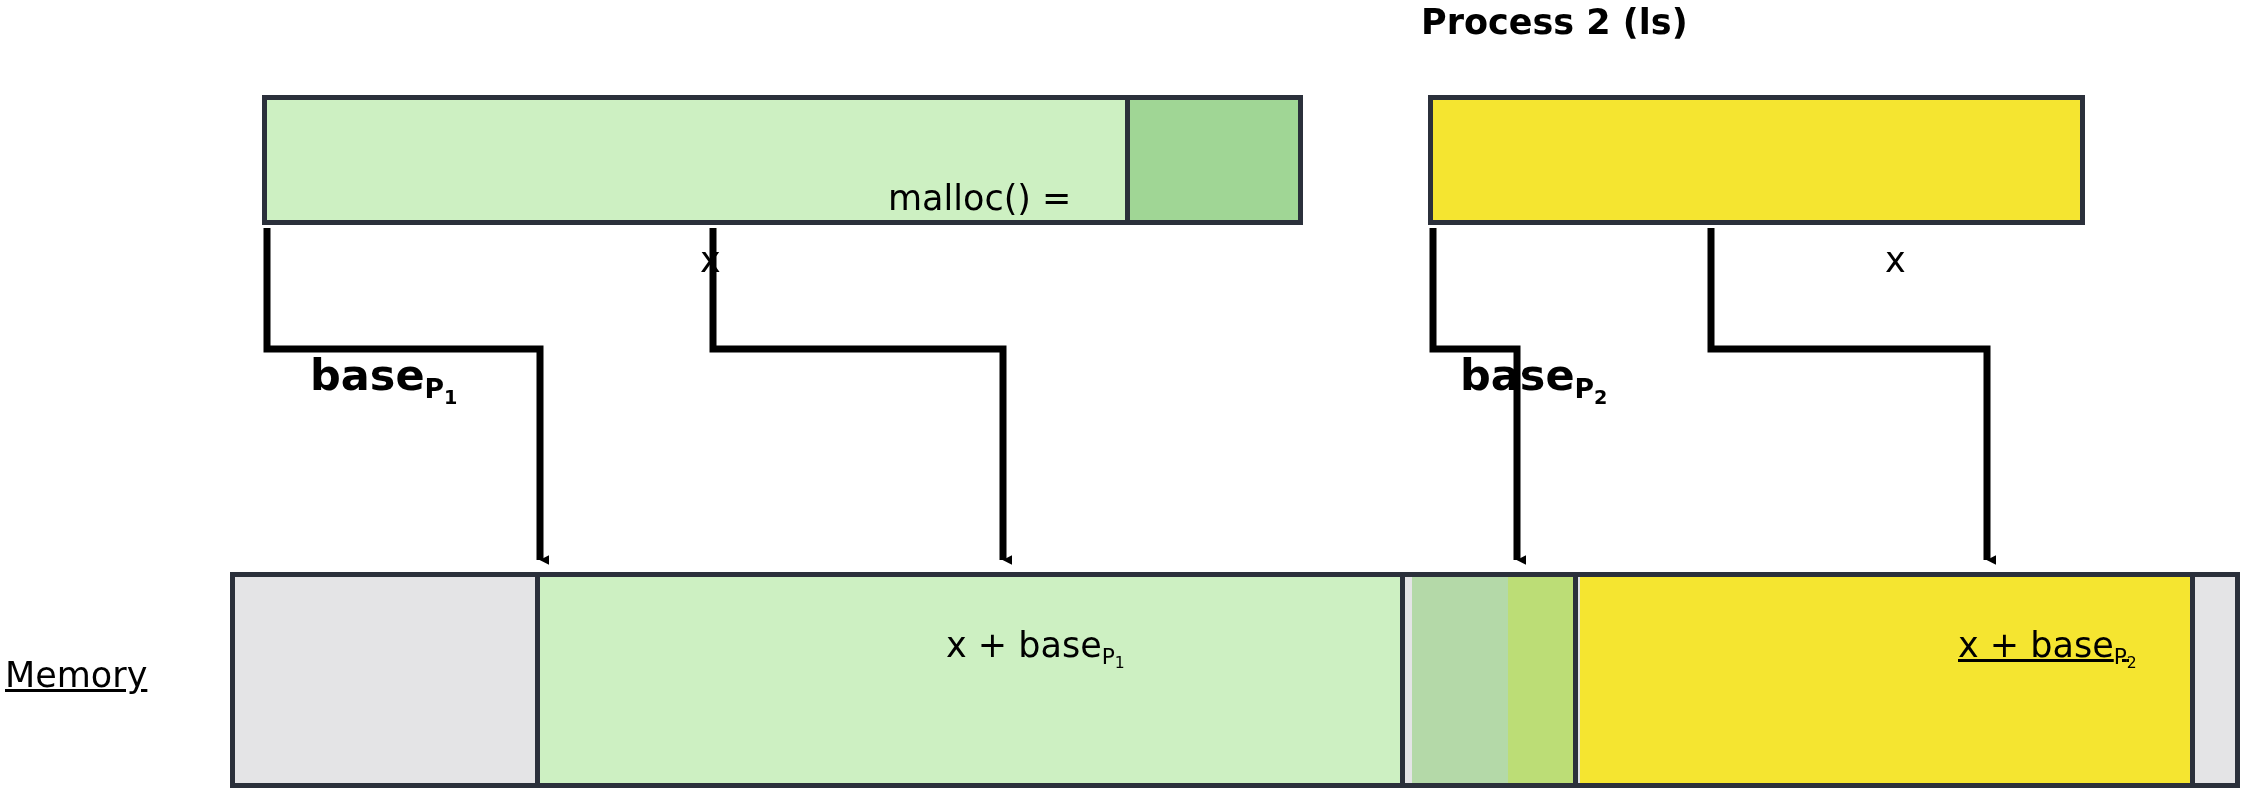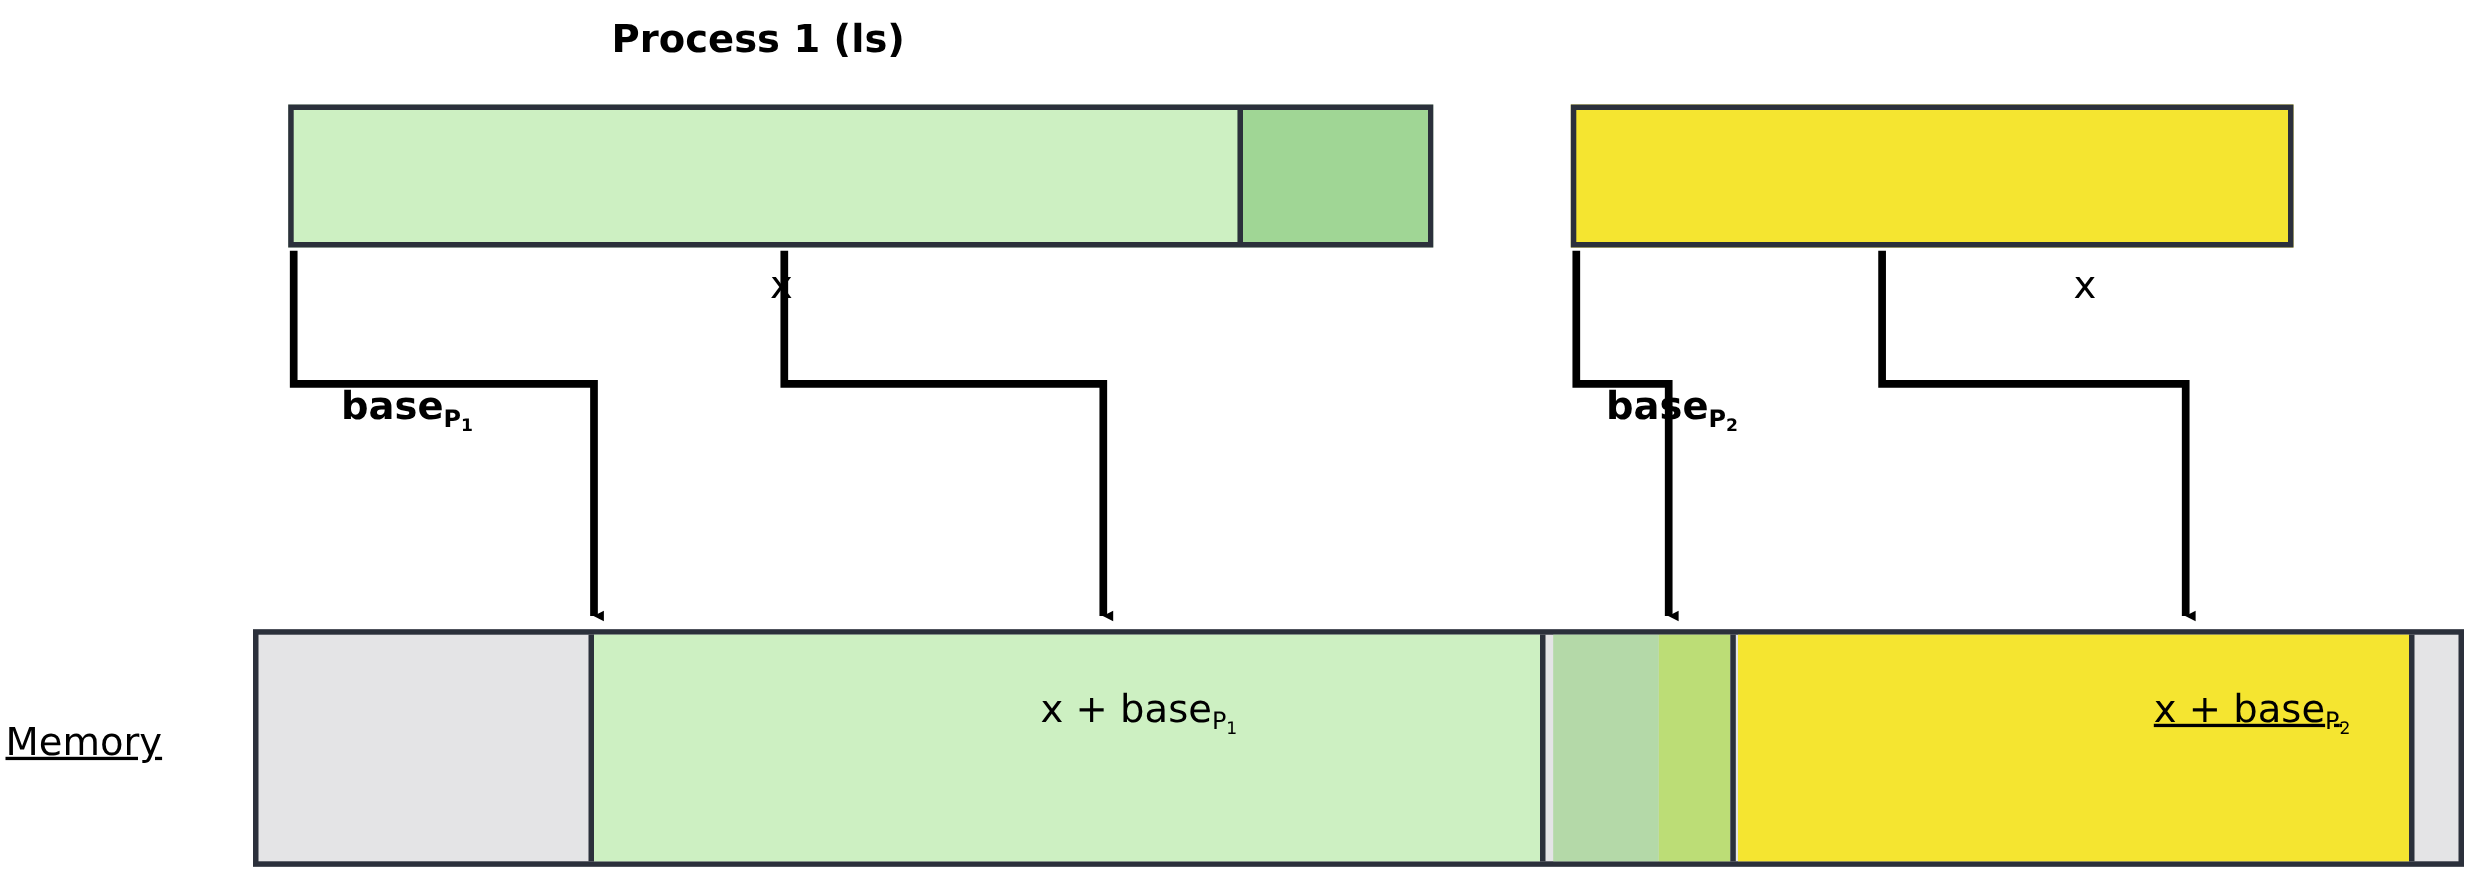--- a/index.html
+++ b/index.html
@@ -28,21 +28,21 @@
     letter-spacing: 0px;
   }
   .lbl {
     position: absolute;
     font-size: 35px;
     color: #000000;
     white-space: nowrap;
   }
   .lbl-bold {
     position: absolute;
-    font-size: 35px;
+    font-size: 43px;
     font-weight: 700;
     color: #000000;
     white-space: nowrap;
   }
   .sub {
     font-size: 0.62em;
     vertical-align: baseline;
     position: relative;
     top: 0.30em;
   }
@@ -94,31 +94,32 @@
     height: 793px;
     overflow: visible;
     pointer-events: none;
   }
 </style>
 </head>
 <body>
 
 <div id="stage">
 
-  <div class="ttl" style="left:556px; top:16px;">Process 1 (ls)</div>
 
   <div class="procbox" id="p1box" style="left:262px; top:95px; width:1041px; height:130px; background:#cdf0c2;">
     <div class="seg" style="left:858px; right:0; background:#a0d695; border-left:5px solid #2b303b;"></div>
   </div>
 
+  <div class="lbl" style="left:888px; top:178px;">malloc() =</div>
 
   <div class="lbl" style="left:700px; top:240px;">x</div>
 
   <div class="lbl-bold" style="left:310px; top:350px;"><span>base</span><span class="sub"><span>P</span><span class="sub2">1</span></span></div>
 
+  <div class="ttl" style="left:1421px; top:2px;">Process 2 (ls)</div>
 
   <div class="procbox" style="left:1428px; top:95px; width:657px; height:130px; background:#f5e530;"></div>
 
   <div class="lbl" style="left:1885px; top:240px;">x</div>
 
   <div class="lbl-bold" style="left:1460px; top:350px;"><span>base</span><span class="sub"><span>P</span><span class="sub2">2</span></span></div>
 
   <div class="lbl" style="left:5px; top:655px;text-decoration:underline;">Memory</div>
 
   <div class="membar" style="left:230px; top:572px; width:2010px; height:216px; background:#e4e4e6;">

